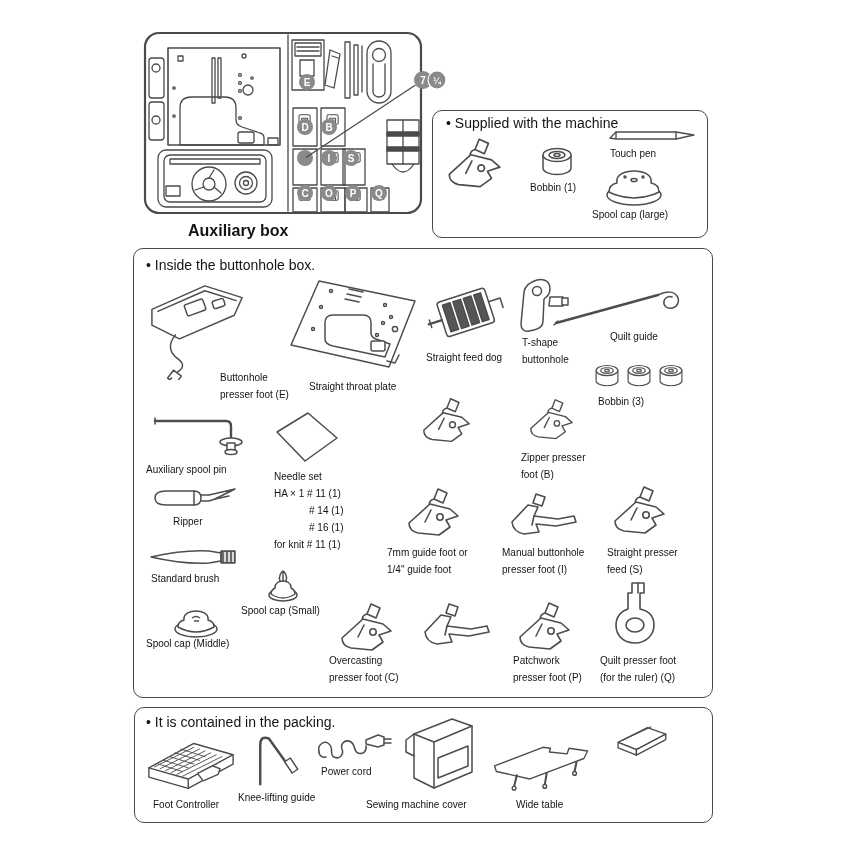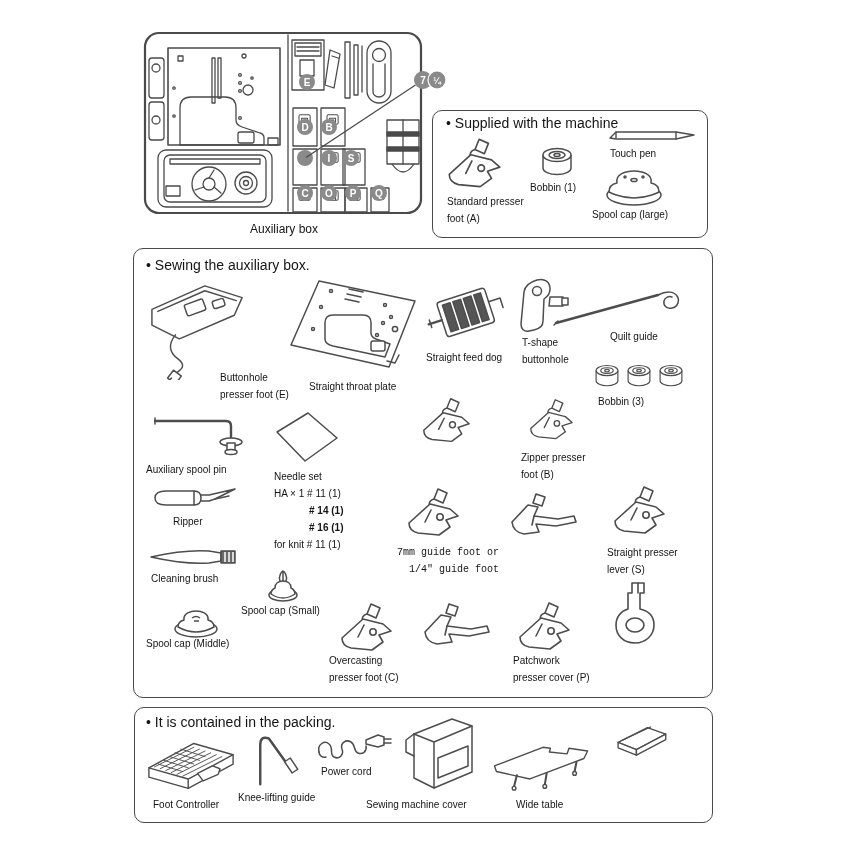--- a/index.html
+++ b/index.html
@@ -1,24 +1,24 @@
 <!DOCTYPE html>
 <html><head>
 <meta charset="utf-8">
 <style>
   html,body{margin:0;padding:0;background:#fff;}
   #page{position:relative;width:850px;height:850px;background:#fff;overflow:hidden;
         font-family:"Liberation Sans", sans-serif;color:#141414;}
   .box{position:absolute;border:1.6px solid #4a4a4a;border-radius:10px;background:#fff;}
   .title{position:absolute;font-size:14px;white-space:nowrap;}
   .lbl{position:absolute;font-size:10px;line-height:17px;white-space:nowrap;}
-  .lbl.center{text-align:right;font-family:Liberation Mono, monospace;}
-  .ind{padding-left:35px;font-weight:bold;}
+  .lbl.center{text-align:left;}
+  .ind{padding-left:35px;}
   .ic{position:absolute;}
-  .caption{position:absolute;font-size:12px;text-align:right;}
+  .caption{position:absolute;font-size:16px;text-align:left;font-weight:bold;}
   svg{overflow:visible;}
 </style>
 </head>
 <body>
 
 <div id="page">
 
 <svg width="0" height="0" style="position:absolute" aria-hidden="true">
 <defs>
 <symbol id="ic-foot" viewBox="0 0 64 54">
@@ -329,39 +329,35 @@
   <text x="297" y="55.5" font-size="9">¼</text>
  </g>
 </svg>
 <div class="caption" style="left:188px;top:222px;width:130px">Auxiliary box</div>
 
 <div class="box" style="left:432px;top:110px;width:274px;height:126px"></div>
 <div class="title" style="left:446px;top:115px">• Supplied with the machine</div>
 <svg class="ic" style="left:441px;top:136px" width="66" height="56" viewBox="0 0 64 54">
       <use href="#ic-foot"></use>
     </svg>
-<div class="lbl" style="left:447px;top:193px">
-  <div>Standard presser</div>
-  <div>foot (A)</div>
-</div>
 <svg class="ic" style="left:539px;top:146px" width="36" height="32" viewBox="0 0 36 32">
       <use href="#ic-bobbin"></use>
     </svg>
 <div class="lbl" style="left:530px;top:179px">Bobbin (1)</div>
 <svg class="ic" style="left:604px;top:127px" width="96" height="16" viewBox="0 0 96 16">
       <use href="#ic-pen"></use>
     </svg>
 <div class="lbl" style="left:610px;top:145px">Touch pen</div>
 <svg class="ic" style="left:602px;top:164px" width="64" height="44" viewBox="0 0 64 44">
       <use href="#ic-spoolL"></use>
     </svg>
 <div class="lbl" style="left:592px;top:206px">Spool cap (large)</div>
 
 <div class="box" style="left:133px;top:248px;width:578px;height:448px"></div>
-<div class="title" style="left:146px;top:257px">• Sewing the auxiliary box.</div>
+<div class="title" style="left:146px;top:257px">• Inside the buttonhole box.</div>
 
 <svg class="ic" style="left:142px;top:280px" width="112" height="100" viewBox="0 0 114 102">
       <use href="#ic-bhfoot"></use>
     </svg>
 <div class="lbl" style="left:220px;top:369px">
   <div>Buttonhole</div>
   <div>presser foot (E)</div>
 </div>
 
 <svg class="ic" style="left:287px;top:277px" width="134" height="94" viewBox="0 0 134 94">
@@ -429,33 +425,37 @@
       <use href="#ic-foot"></use>
     </svg>
 <div class="lbl center" style="left:387px;top:544px;width:112px">
   <div>7mm guide foot or</div>
   <div>1/4" guide foot</div>
 </div>
 
 <svg class="ic" style="left:506px;top:492px" width="74" height="46" viewBox="0 0 74 46">
       <use href="#ic-opentoe"></use>
     </svg>
+<div class="lbl" style="left:502px;top:544px">
+  <div>Manual buttonhole</div>
+  <div>presser foot (I)</div>
+</div>
 
 <svg class="ic" style="left:607px;top:484px" width="64" height="54" viewBox="0 0 64 54">
       <use href="#ic-foot"></use>
     </svg>
 <div class="lbl" style="left:607px;top:544px">
   <div>Straight presser</div>
-  <div>lever (S)</div>
+  <div>feed (S)</div>
 </div>
 
 <svg class="ic" style="left:147px;top:545px" width="94" height="24" viewBox="0 0 94 24">
       <use href="#ic-brush"></use>
     </svg>
-<div class="lbl" style="left:151px;top:570px">Cleaning brush</div>
+<div class="lbl" style="left:151px;top:570px">Standard brush</div>
 
 <svg class="ic" style="left:266px;top:568px" width="34" height="36" viewBox="0 0 34 36">
       <use href="#ic-spoolS"></use>
     </svg>
 <div class="lbl" style="left:241px;top:602px">Spool cap (Small)</div>
 
 <svg class="ic" style="left:172px;top:607px" width="48" height="32" viewBox="0 0 48 32">
       <use href="#ic-spoolM"></use>
     </svg>
 <div class="lbl" style="left:146px;top:635px">Spool cap (Middle)</div>
@@ -470,26 +470,30 @@
 
 <svg class="ic" style="left:419px;top:602px" width="74" height="46" viewBox="0 0 74 46">
       <use href="#ic-opentoe"></use>
     </svg>
 
 <svg class="ic" style="left:512px;top:600px" width="64" height="54" viewBox="0 0 64 54">
       <use href="#ic-foot"></use>
     </svg>
 <div class="lbl" style="left:513px;top:652px">
   <div>Patchwork</div>
-  <div>presser cover (P)</div>
+  <div>presser foot (P)</div>
 </div>
 
 <svg class="ic" style="left:611px;top:580px" width="56" height="68" viewBox="0 0 56 68">
       <use href="#ic-quiltfoot"></use>
     </svg>
+<div class="lbl" style="left:600px;top:652px">
+  <div>Quilt presser foot</div>
+  <div>(for the ruler) (Q)</div>
+</div>
 
 <div class="box" style="left:134px;top:707px;width:577px;height:114px"></div>
 <div class="title" style="left:146px;top:714px">• It is contained in the packing.</div>
 
 <svg class="ic" style="left:138px;top:736px" width="106" height="58" viewBox="0 0 106 62">
       <use href="#ic-controller"></use>
     </svg>
 <div class="lbl" style="left:153px;top:796px">Foot Controller</div>
 
 <svg class="ic" style="left:249px;top:728px" width="60" height="60" viewBox="0 0 60 64">

